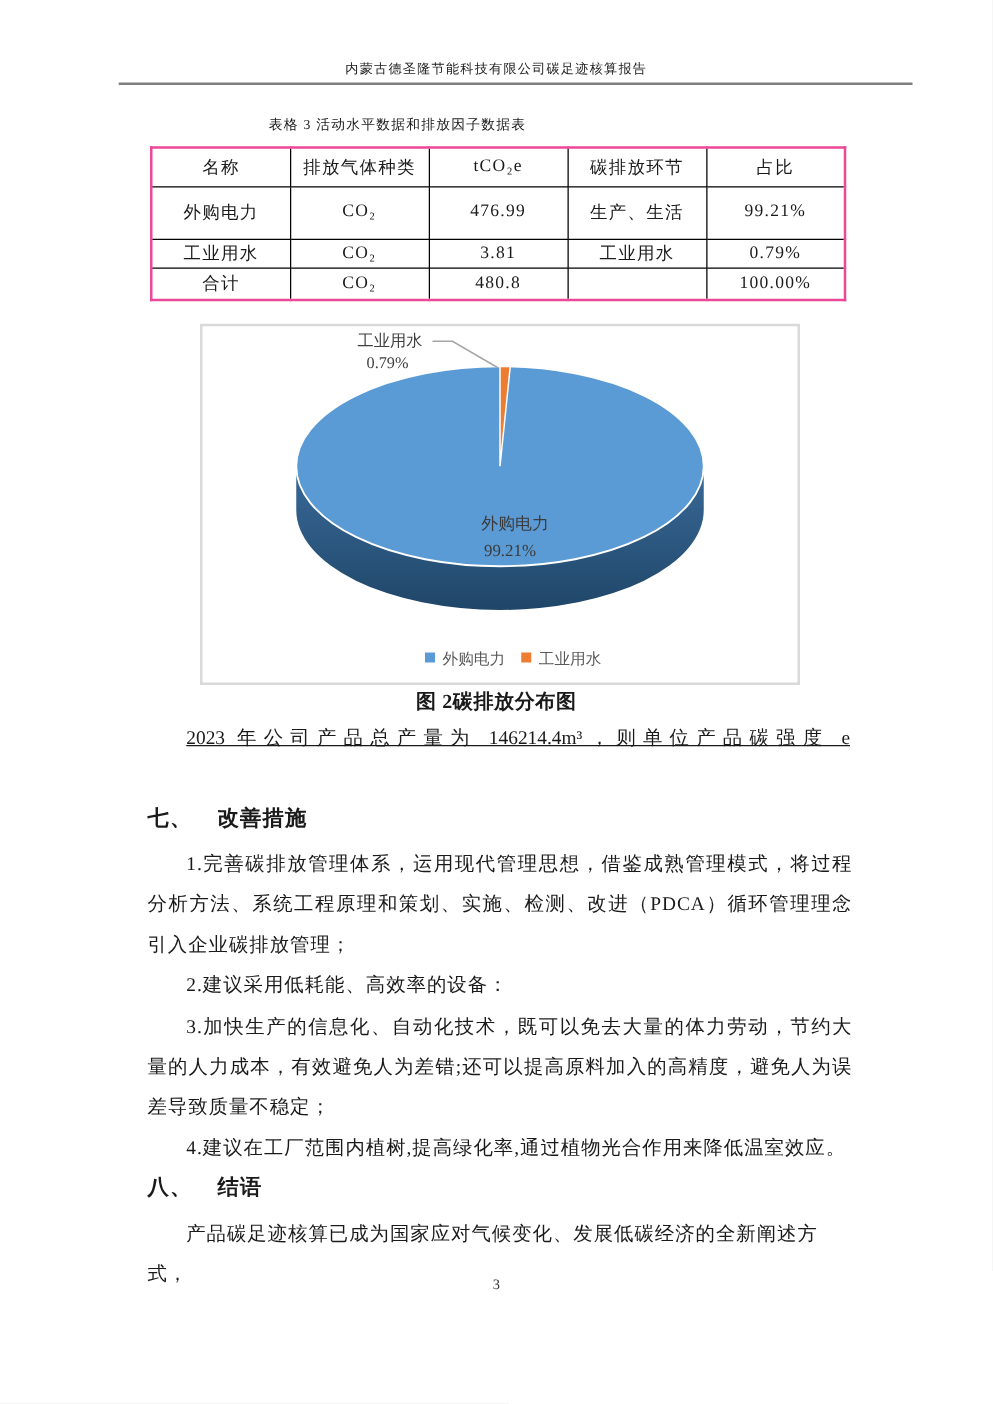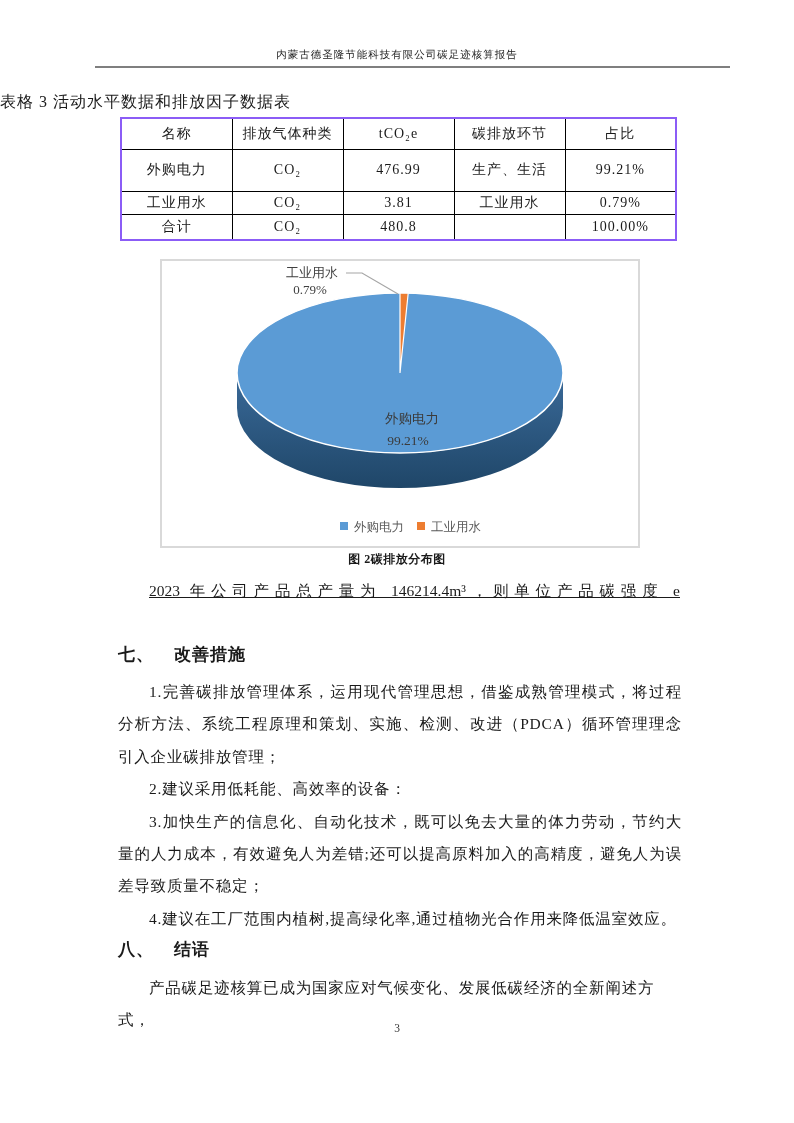--- a/index.html
+++ b/index.html
@@ -11,36 +11,36 @@
     font-family:"Liberation Serif","DejaVu Serif",serif;
     color:#1a1a1a;
     overflow:hidden;
     padding-left:32px;
   }
   
   .doc-header{position:absolute;top:48px;left:0;width:794px;text-align:center;
     font-size:10.5px;letter-spacing:1px;color:#222;}
   .doc-header-rule{position:absolute;top:66px;left:95px;width:635px;height:2px;background:#7f7f7f;}
   
-  .table-title{position:absolute;top:92px;left:0;width:636px;
-    font-size:16px;letter-spacing:1px;}
+  .table-title{position:absolute;top:92px;left:0;width:636px;text-align:center;
+    font-size:11px;letter-spacing:1px;}
   
   table.data{position:absolute;top:117px;left:120px;width:557px;
     border-collapse:collapse;table-layout:fixed;font-size:14px;}
   table.data td,table.data th{border:1px solid #000;text-align:center;vertical-align:middle;
     font-weight:normal;padding:0;letter-spacing:1px;}
-  table.data{border:2px solid #8b5cf6;}
+  table.data{border:2px solid #ec4899;}
   tr.h-row{height:31px;} tr.r0{height:42px;} tr.r1{height:23px;} tr.r2{height:26px;}
   
   .chart-box{position:absolute;top:259px;left:160px;width:480px;height:289px;
     border:2px solid #d9d9d9;background:#fff;box-sizing:border-box;}
   .chart-box svg{display:block;}
   
   .fig-caption{position:absolute;top:551px;left:0;width:794px;text-align:center;
-    font-size:12px;font-weight:bold;letter-spacing:0.5px;}
+    font-size:16px;font-weight:bold;letter-spacing:0.5px;}
   
   .para-prod{position:absolute;top:573px;left:118px;width:562px;
     font-size:15.5px;line-height:35px;}
   .para-prod .l1{text-align:justify;text-align-last:justify;text-decoration:underline;}
   .para-prod .l1 .indent{display:inline-block;width:2em;}
   .sec-head{position:absolute;left:118px;font-size:17px;font-weight:bold;letter-spacing:1px;}
   .sec-head .num{margin-right:20px;}
   .sec7{top:643px;}
   .items{position:absolute;top:676px;left:118px;width:564px;}
   .items p{margin:0;font-size:15.5px;line-height:32.4px;text-indent:2em;

